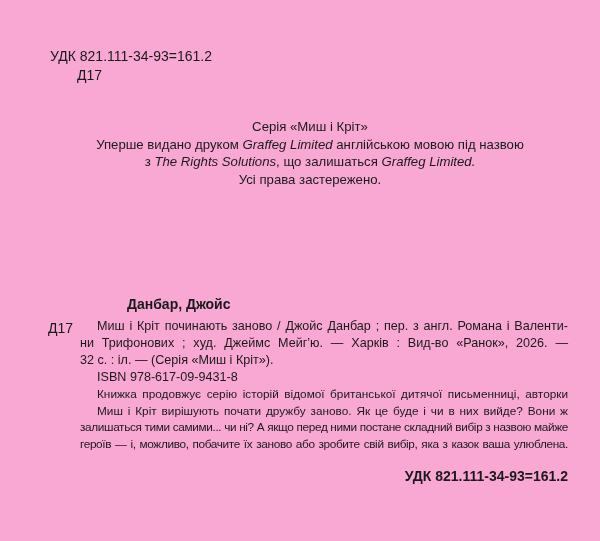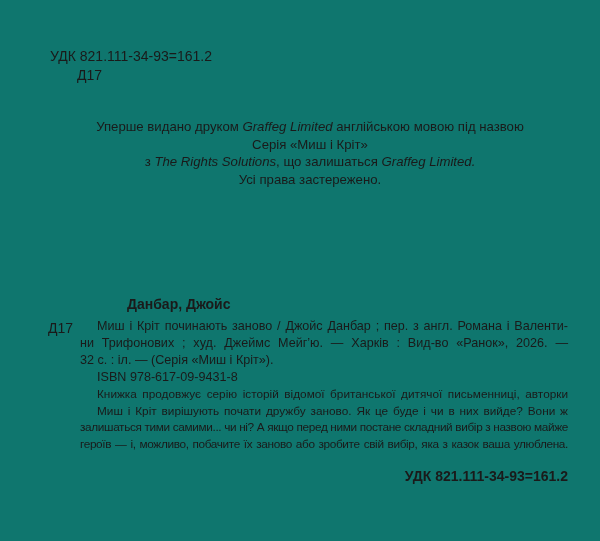--- a/index.html
+++ b/index.html
@@ -1,18 +1,18 @@
 <!DOCTYPE html>
 <html><head>
 <meta charset="utf-8">
 <style>
   html, body { margin: 0; padding: 0; background: #ffffff; }
   body { width: 600px; height: 541px; position: relative; overflow: hidden;
     font-family: "Liberation Sans", "DejaVu Sans", sans-serif; color: #1a1a1a; }
-  .page { position: absolute; left: 0; top: 0; width: 600px; height: 541px; background: #0f766e; }
+  .page { position: absolute; left: 0; top: 0; width: 600px; height: 541px; background: #f9a8d4; }
   .udk-top { position: absolute; left: 50px; top: 48px; font-size: 14px; }
   .index-top { position: absolute; left: 77px; top: 67px; font-size: 14px; }
   .imprint { position: absolute; left: 40px; width: 540px; top: 118px; text-align: center;
     font-size: 13.2px; line-height: 17.5px; }
   .imprint .ln { display: block; white-space: nowrap; }
   .imprint i { font-style: italic; }
   .author { position: absolute; left: 80px; top: 296px; font-size: 14px; font-weight: bold; margin-left: 47px; }
   .index-main { position: absolute; left: 48px; top: 320px; font-size: 14px; }
   .biblio { position: absolute; left: 80px; top: 318px; width: 488px; font-size: 12.6px; line-height: 17.2px; }
   .biblio .ln { display: block; white-space: nowrap; }
@@ -26,22 +26,22 @@
 </style>
 </head>
 <body>
 
 <div class="page">
 
   <div class="udk-top">УДК 821.111-34-93=161.2</div>
   <div class="index-top">Д17</div>
 
   <div class="imprint">
+    <span class="ln">Серія «Миш і Кріт»</span>
     <span class="ln"><span>Уперше видано друком </span><i>Graffeg Limited</i><span> англійською мовою під назвою</span></span>
-    <span class="ln">Серія «Миш і Кріт»</span>
     <span class="ln"><span>з </span><i>The Rights Solutions</i><span>, що залишаться </span><i>Graffeg Limited.</i></span>
     <span class="ln">Усі права застережено.</span>
   </div>
 
   <div class="author">Данбар, Джойс</div>
   <div class="index-main">Д17</div>
 
   <div class="biblio">
     <span class="ln just" style="padding-left:17px">Миш і Кріт починають заново / Джойс Данбар ; пер. з англ. Романа і Валенти-</span>
     <span class="ln just">ни Трифонових ; худ. Джеймс Мейг’ю. — Харків : Вид-во «Ранок», 2026. —</span>

